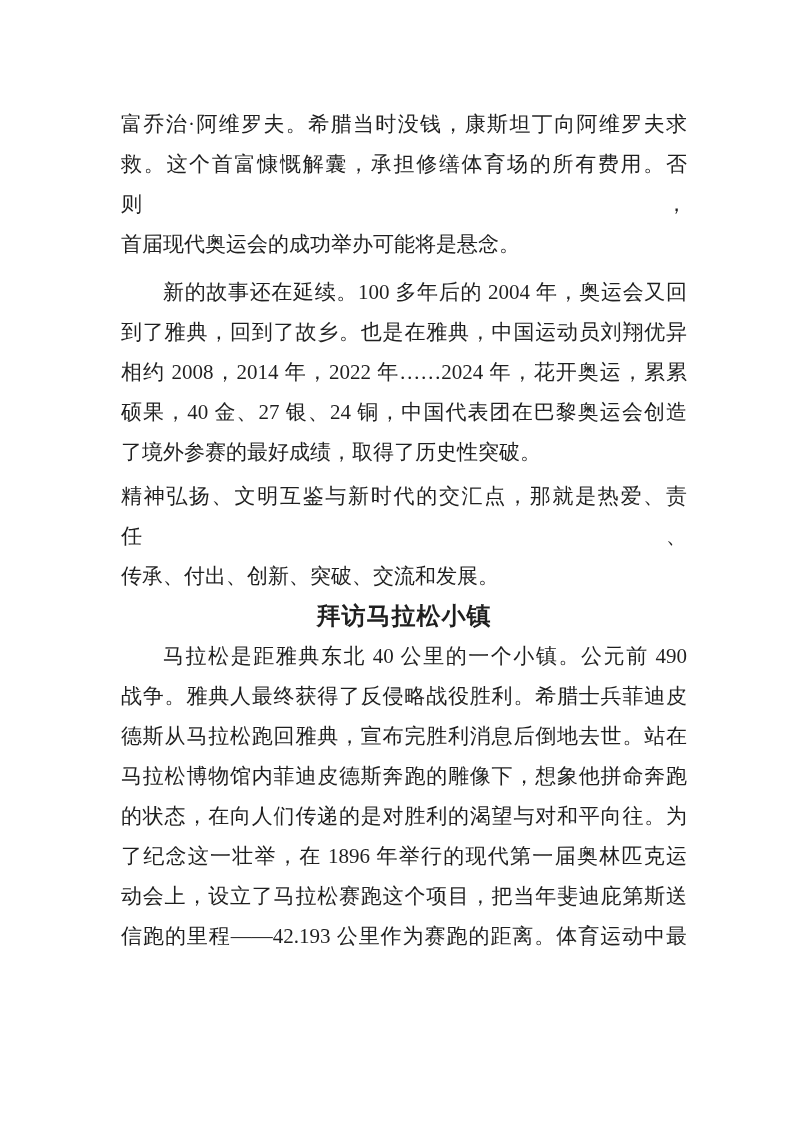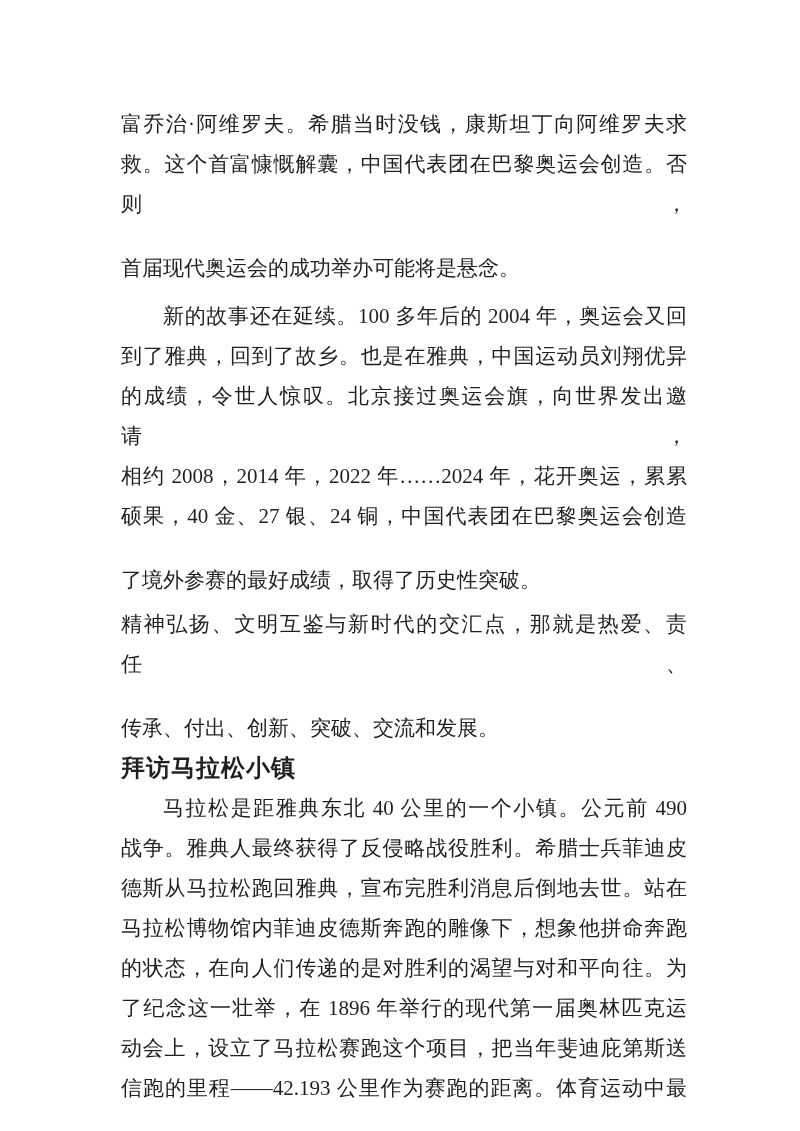--- a/index.html
+++ b/index.html
@@ -35,46 +35,45 @@
   
   .line.fill {
     white-space: normal;
     text-align: justify;
     text-align-last: justify;
   }
   .line.last {
     white-space: normal;
     text-align: left;
     text-align-last: left;
-    margin-top: 24px;
   }
   .line.indent {
     text-indent: 42px; 
   }
   .heading-line {
+    text-align: center;
     font-weight: bold;
     font-size: 24px;
     line-height: 40px;
     letter-spacing: 1px;
   }
 </style>
 </head>
 <body>
 
 <div class="page">
   <div class="text-block" id="doc">
       <div class="para block-0">
         <div class="line fill">富乔治·阿维罗夫。希腊当时没钱，康斯坦丁向阿维罗夫求</div>
-        <div class="line fill">救。这个首富慷慨解囊，中国代表团在巴黎奥运会创造。否则，</div>
+        <div class="line fill">救。这个首富慷慨解囊，承担修缮体育场的所有费用。否则，</div>
         <div class="line last">首届现代奥运会的成功举办可能将是悬念。</div>
       </div>
       <div class="para block-1">
         <div class="line fill indent">新的故事还在延续。100 多年后的 2004 年，奥运会又回</div>
         <div class="line fill">到了雅典，回到了故乡。也是在雅典，中国运动员刘翔优异</div>
-        <div class="line fill">的成绩，令世人惊叹。北京接过奥运会旗，向世界发出邀请，</div>
         <div class="line fill">相约 2008，2014 年，2022 年……2024 年，花开奥运，累累</div>
         <div class="line fill">硕果，40 金、27 银、24 铜，中国代表团在巴黎奥运会创造</div>
         <div class="line last">了境外参赛的最好成绩，取得了历史性突破。</div>
       </div>
       <div class="para block-2">
         <div class="line fill">精神弘扬、文明互鉴与新时代的交汇点，那就是热爱、责任、</div>
         <div class="line last">传承、付出、创新、突破、交流和发展。</div>
       </div>
       <div class="para block-3">
         <div class="line heading-line">拜访马拉松小镇</div>

